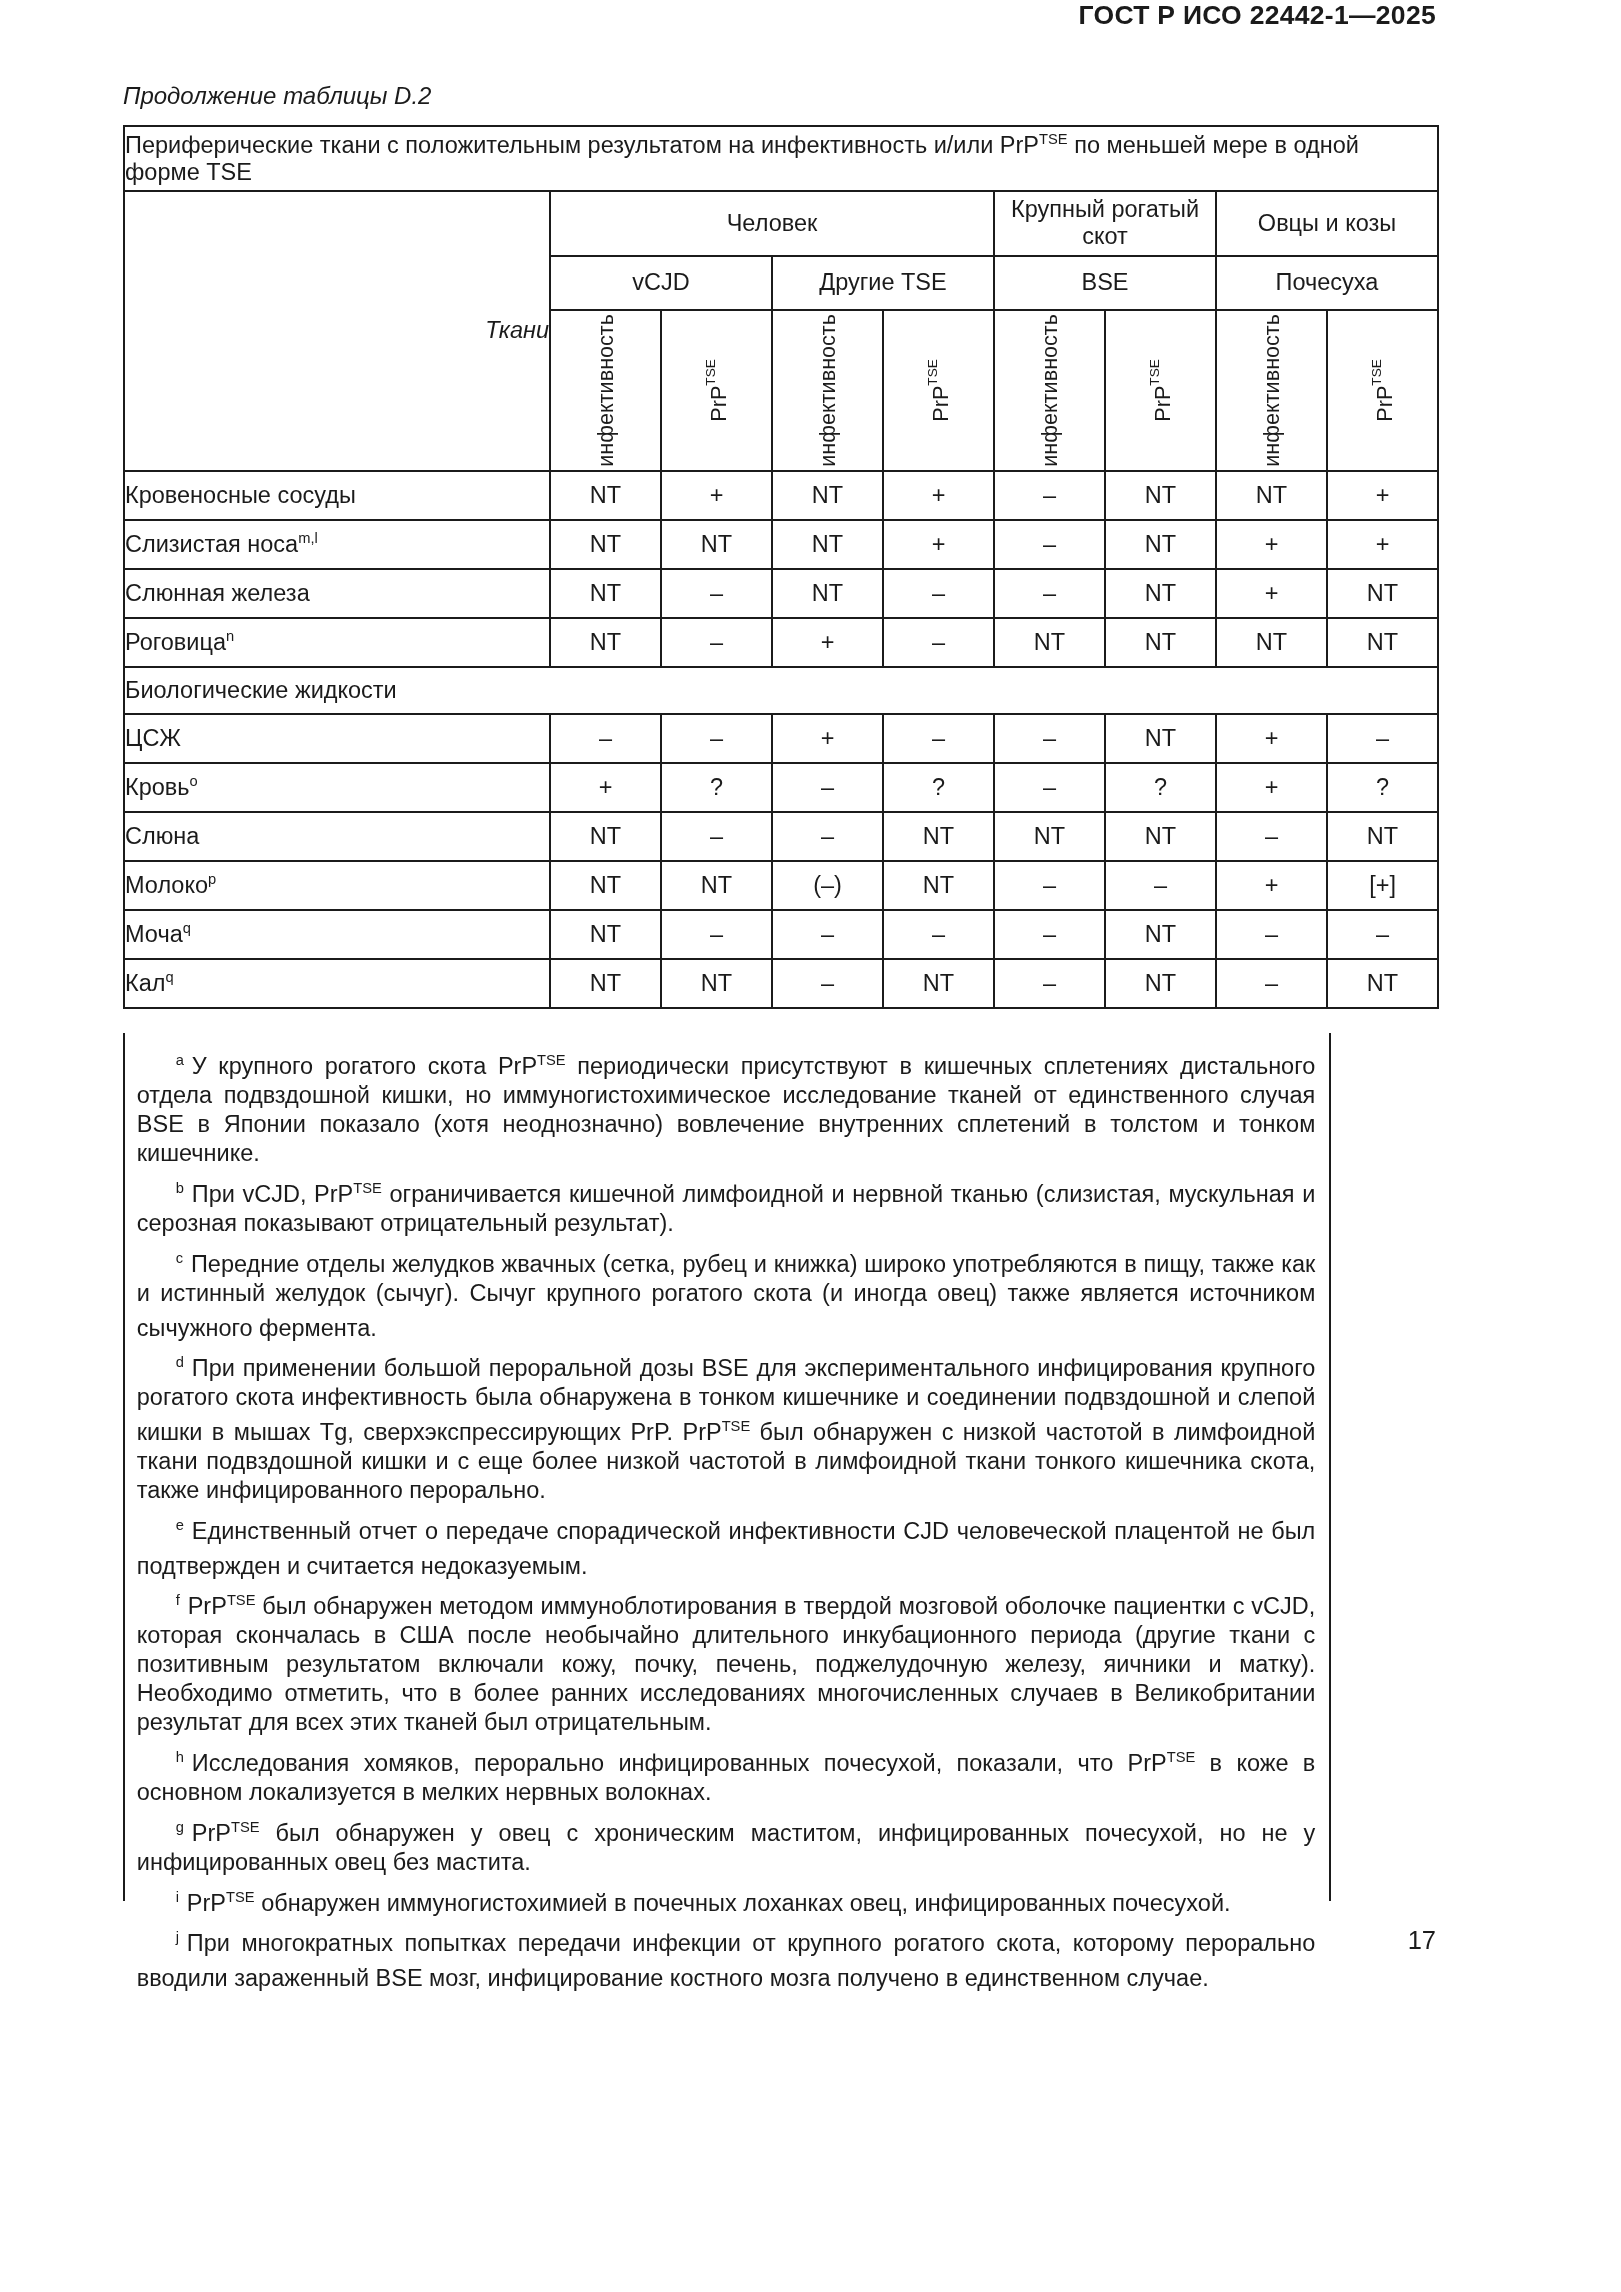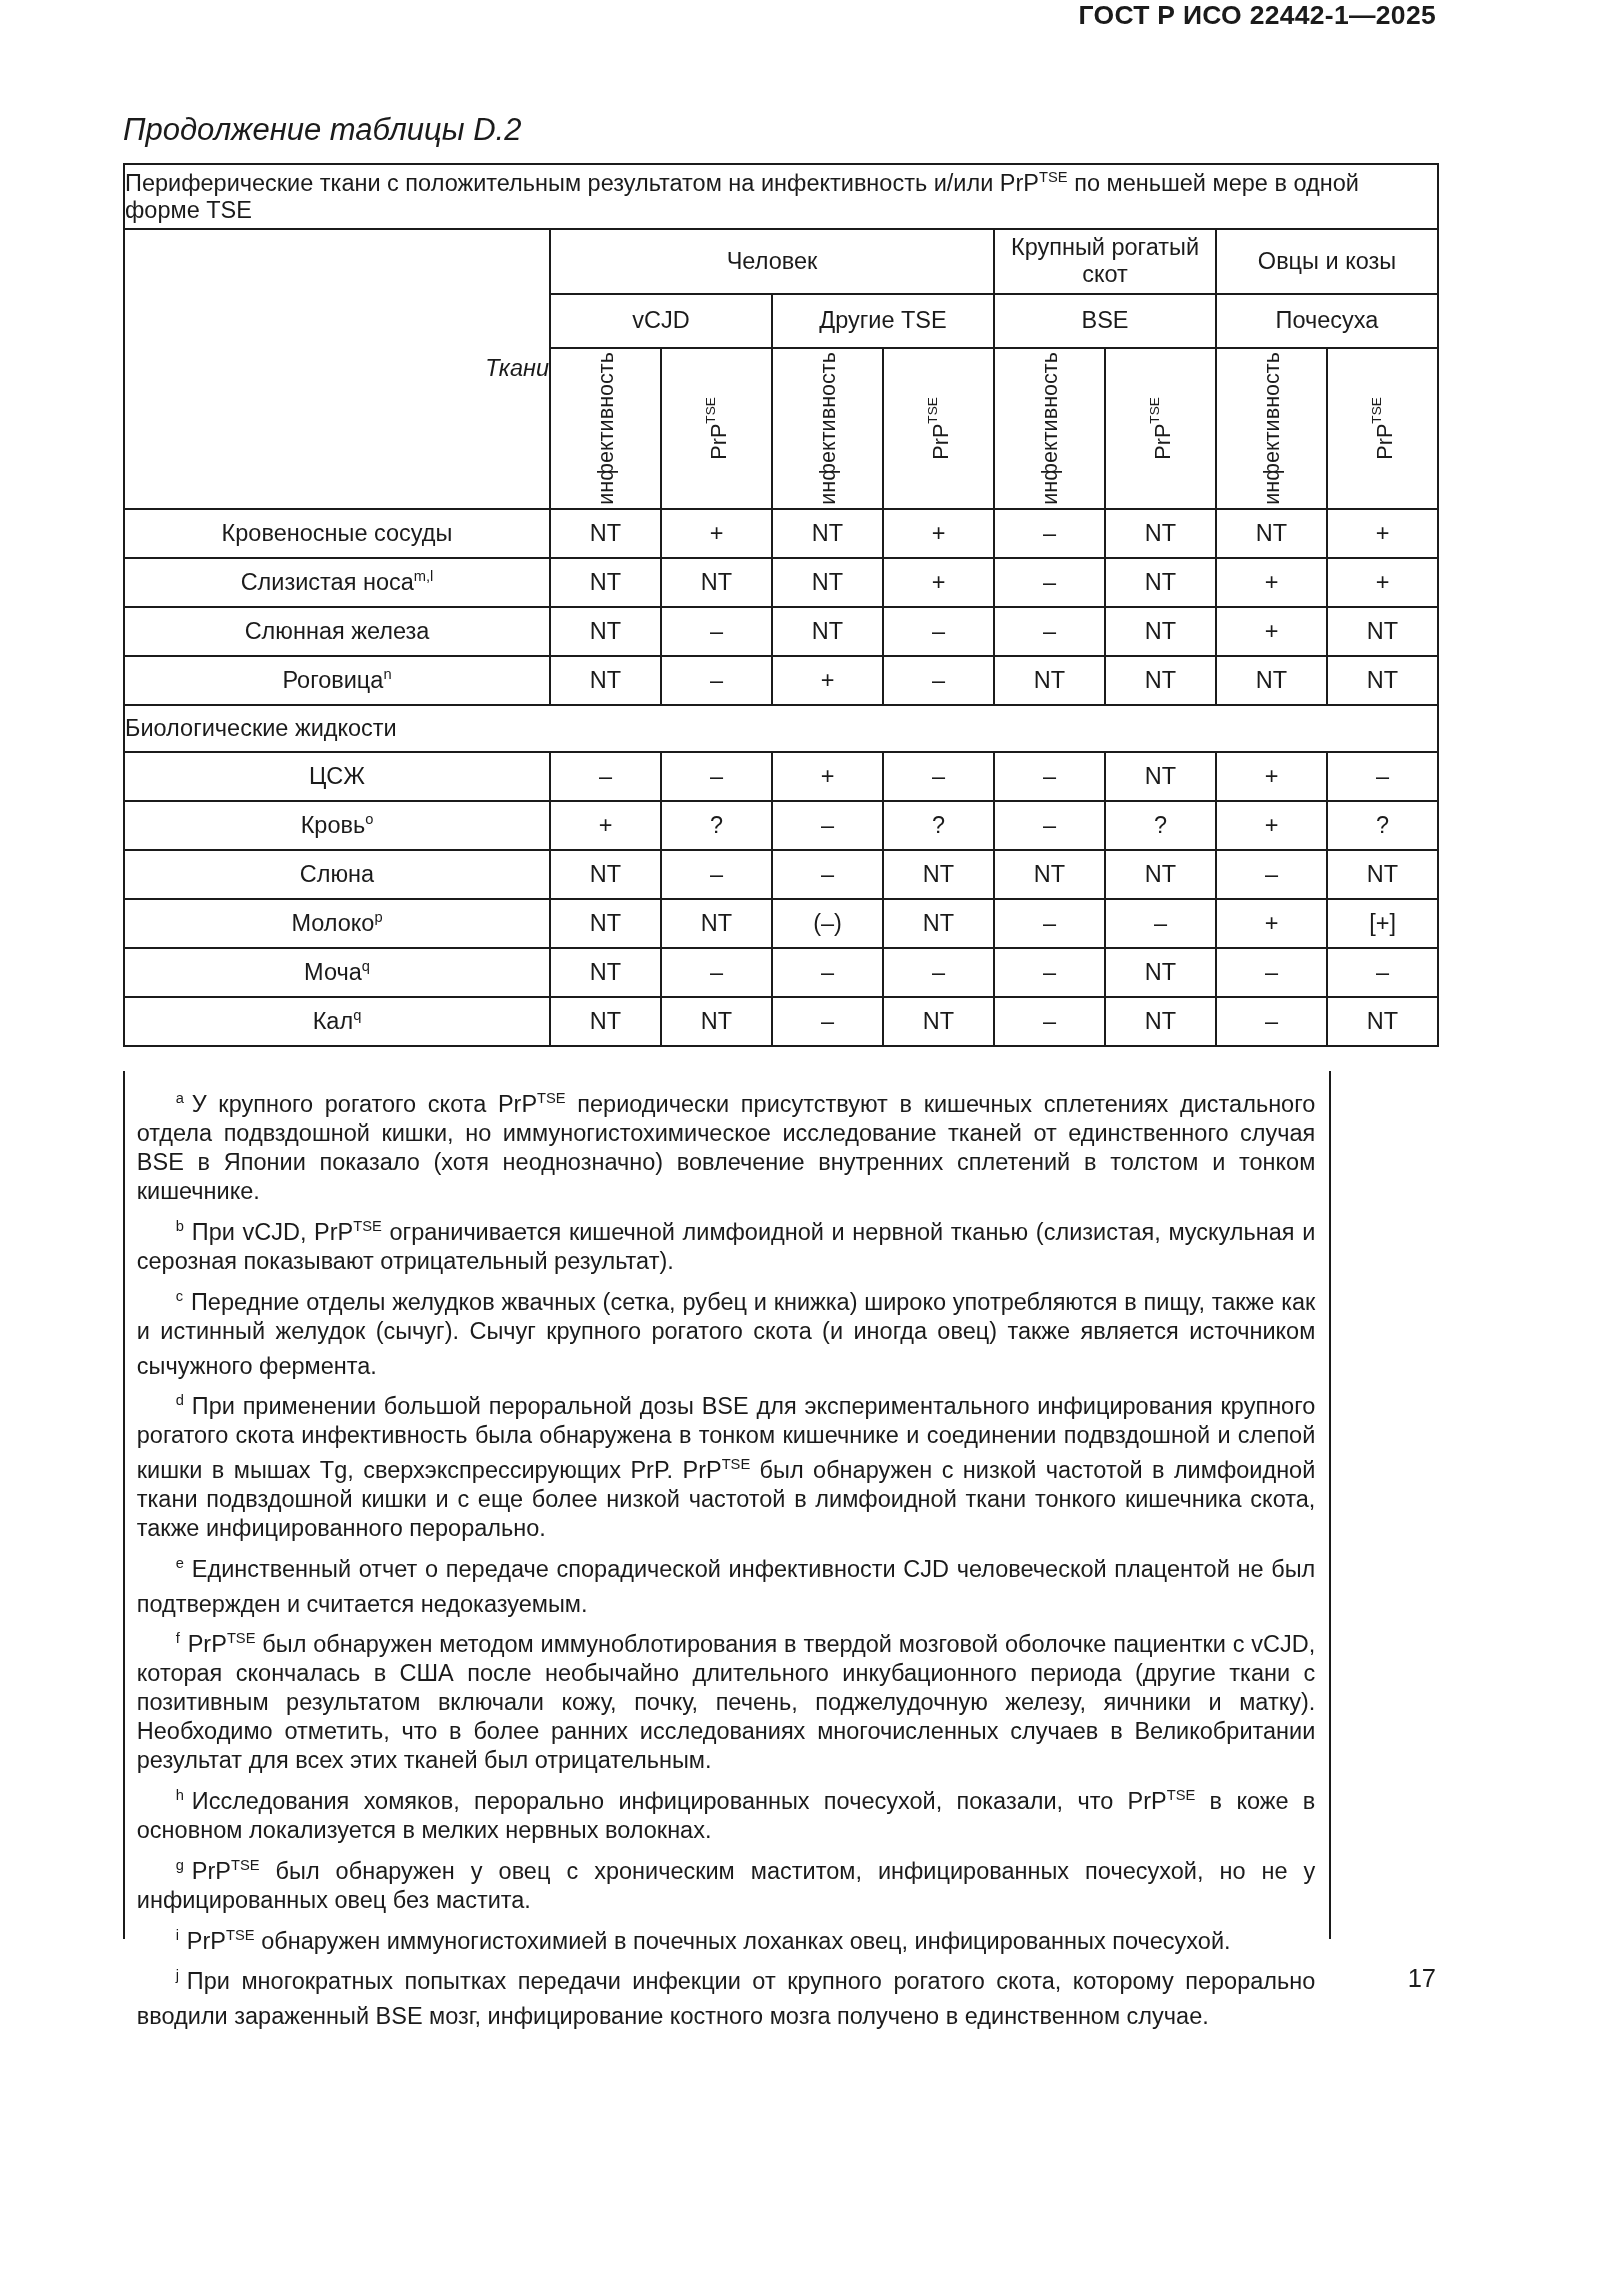--- a/index.html
+++ b/index.html
@@ -12,22 +12,22 @@
   }
   .content { width: 1313px; margin-left: 123px; }
 
   .doc-header {
     text-align: right;
     font-size: 26.5px;
     font-weight: bold;
     letter-spacing: 0.3px;
   }
   .caption {
-    margin-top: 81px;
-    font-size: 31px;
+    margin-top: 51px;
+    font-size: 24px;
     font-style: italic;
   }
 
   table.d2 {
     margin-top: 14.7px;
     border-collapse: collapse;
     table-layout: fixed;
     width: 1313px;
   }
   table.d2 td {
@@ -70,21 +70,21 @@
     margin: 0 auto;
     font-size: 21.6px;
     line-height: 1;
     white-space: nowrap;
   }
   .vert sup { font-size: 13.7px; }
 
   td.lbl {
     height: 47px;
     padding-left: 11.8px;
-    text-align: center;
+    text-align: left;
     border-bottom-width: 2.9px;
   }
   td.val { text-align: center; border-bottom-width: 2.9px; }
   td.gl  { border-left-width: 2.9px; }
   td.section-cell {
     height: 45px;
     padding-left: 11.8px;
     border-bottom-width: 2.9px;
   }
   sup { font-size: 14.7px; }

